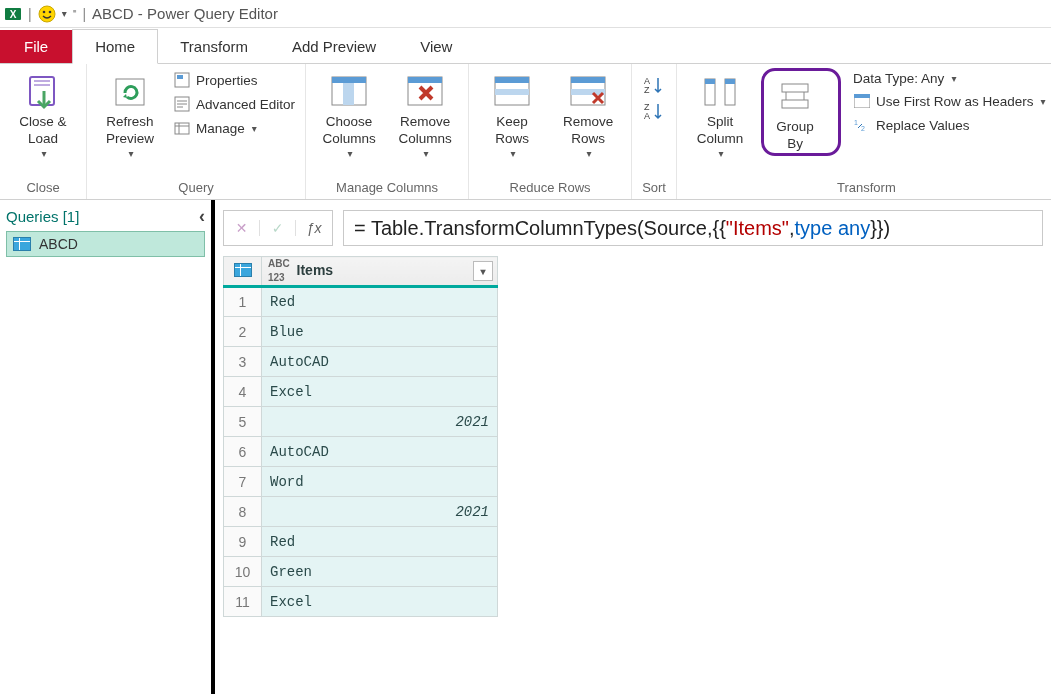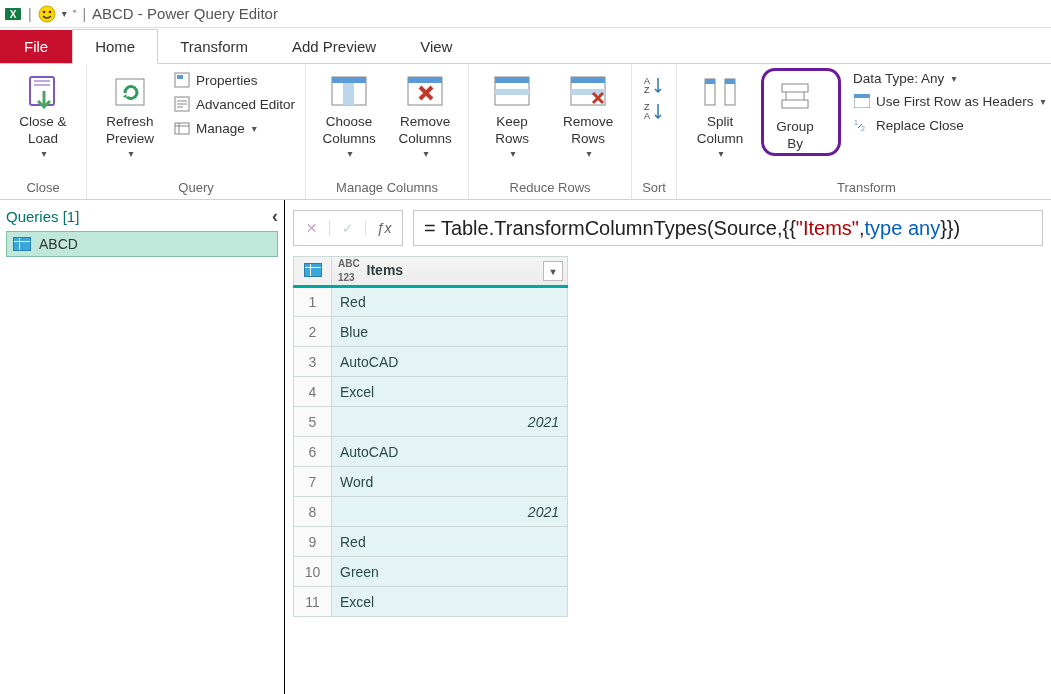--- a/index.html
+++ b/index.html
@@ -40,21 +40,21 @@
   .big-btn { display:flex; flex-direction:column; align-items:center; justify-content:flex-start; width:70px; padding-top:4px; cursor:pointer; text-align:center; font-size:13.5px; line-height:1.25;}
   .big-btn .ico { width:40px; height:40px; display:flex; align-items:center; justify-content:center; margin-bottom:2px;}
   .small-btn { display:flex; align-items:center; gap:5px; font-size:13.5px; padding:3px 2px; cursor:pointer; white-space:nowrap;}
   .small-btn .sm-ico { width:18px; height:18px; display:flex; align-items:center; justify-content:center; }
   .col { display:flex; flex-direction:column; gap:0px; }
   .dd-caret::after { content:"▾"; font-size:10px; margin-left:2px; color:#555; }
   .highlight-box { border:3px solid #6a1b9a; border-radius:14px; padding:2px 14px 0 2px; }
 
   
   .main { display:flex; height:calc(694px - 28px - 36px - 136px); }
-  .queries-pane { width:285px; border-right:1px solid #000000; padding:8px 6px; position:relative;}
+  .queries-pane { width:215px; border-right:4px solid #000000; padding:8px 6px; position:relative;}
   .queries-header { color:#00736a; font-size:15px; }
   .collapse-chev { position:absolute; top:6px; right:6px; color:#444; cursor:pointer; font-size:18px; font-weight:bold;}
   .query-item { display:flex; align-items:center; gap:8px; background:#b8e5d6; background:#bfe8db; border:1px solid #7fbfa8; padding:4px 6px; margin-top:6px; cursor:pointer;}
   .tbl-icon { width:18px; height:14px; background:linear-gradient(#3aa6dd,#3aa6dd); border:1px solid #2a7fab; position:relative;}
   .tbl-icon::before { content:""; position:absolute; top:3px; left:0; right:0; height:1px; background:#fff;}
   .tbl-icon::after { content:""; position:absolute; top:0; bottom:0; left:5px; width:1px; background:#fff;}
 
   .editor-pane { flex:1; padding:10px 8px; overflow:auto;}
   .formula-row { display:flex; gap:10px; align-items:stretch; margin-bottom:10px;}
   .formula-tools { display:flex; align-items:center; border:1px solid #c9c9c9; height:36px; }
@@ -65,21 +65,21 @@
 
   
   .grid { border:1px solid #bfbfbf; border-collapse:collapse; width:275px;}
   .grid th, .grid td { border:1px solid #cfd8d8; height:30px; font-size:14px; }
   .grid thead tr { background:#f2f2f2; }
   .grid th.rownum-h { width:38px; background:#f2f2f2;}
   .grid th.colhead { text-align:left; padding:0 6px; font-weight:600; color:#2c3e3e; position:relative; background:linear-gradient(#f4f4f4,#ececec);}
   .grid th.colhead .type-badge { font-size:10px; line-height:14px; display:inline-block; color:#666; margin-right:3px; vertical-align:middle;}
   .grid th.colhead .dd { position:absolute; right:4px; top:4px; width:20px; height:20px; border:1px solid #bbb; background:#fff; display:flex; align-items:center; justify-content:center; font-size:10px; color:#555;}
   .grid tbody tr td:first-child { text-align:center; color:#777; background:#fafafa;}
-  .grid tbody tr td:last-child { padding:0 8px; color:#2a4a4a; background:#e4f4f4;}
+  .grid tbody tr td:last-child { padding:0 8px; color:#2a4a4a; background:#e4f4f4;font-family:Liberation Mono, monospace;}
   .grid tbody tr td.num { text-align:right; font-style:italic; }
   .grid .accent-row td { border-top:3px solid #00a99d;}
   
   .grid tbody td:last-child { background:repeating-linear-gradient(45deg,#e4f5f4,#e4f5f4 6px,#ddf1ef 6px,#ddf1ef 12px);}
   
   svg { display:block; }
 </style>
 </head>
 <body>
 
@@ -303,21 +303,21 @@
           <span>Use First Row as Headers</span>
         </div>
         <div class="small-btn">
           <span class="sm-ico">
               <svg width="16" height="14">
                 <text x="0" y="7" font-size="7" fill="#5b9bd5">1</text>
                 <text x="7" y="13" font-size="7" fill="#5b9bd5">2</text>
                 <path d="M4 10 l4 -4" stroke="#2e74b5" stroke-width="1" marker-end="url(#a)"></path>
               </svg>
             </span>
-          <span>Replace Close</span>
+          <span>Replace Values</span>
         </div>
       </div>
     </div>
     <div class="group-label">Transform</div>
   </div>
 </div>
 
 <div class="main">
   <div class="queries-pane">
     <div class="queries-header">Queries [1]</div>

